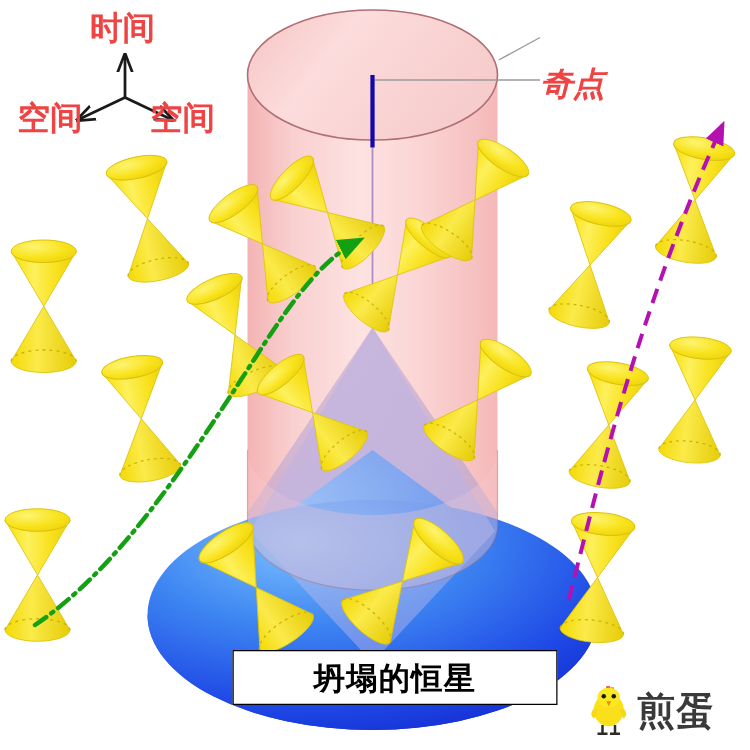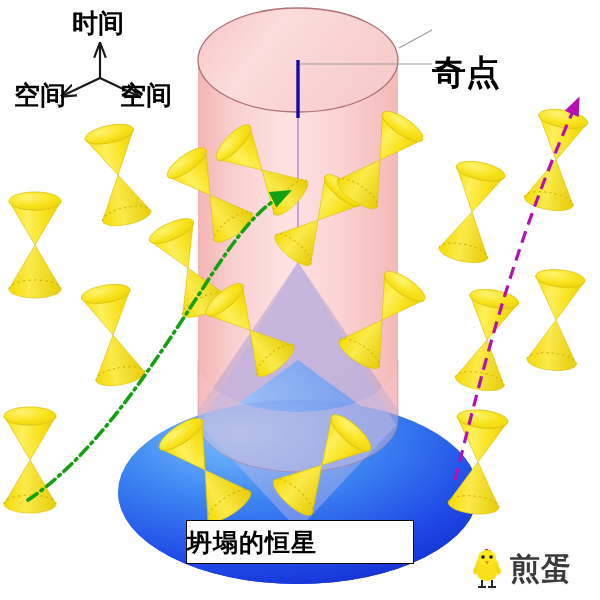--- a/index.html
+++ b/index.html
@@ -19,42 +19,42 @@
     position: absolute;
     left: 0;
     top: 0;
     width: 600px;
     height: 600px;
   }
   .lbl {
     position: absolute;
     font-family: "DejaVu Sans", "Liberation Sans", sans-serif;
     font-weight: bold;
-    color: #000000;
+    color: #ef4444;
     white-space: nowrap;
     line-height: 1;
     text-align: center;
   }
   #label-time      { left: 72px;  top: 10px;  font-size: 26px; }
   #label-space-left{ left: 14px;  top: 82px;  font-size: 26px; }
   #label-space-right{left: 120px; top: 82px;  font-size: 26px; }
   #label-horizon   { left: 432px; top: 18px;  font-size: 26px; }
-  #label-singular  { left: 432px; top: 55px;  font-size: 34px; }
+  #label-singular  { left: 432px; top: 55px;  font-size: 26px; font-style: italic; }
   #caption-box {
     position: absolute;
     left: 186px;
     top: 520px;
-    width: 228px;
+    width: 260px;
     height: 44px;
     background: #ffffff;
     border: 1.5px solid #000000;
     box-sizing: border-box;
     display: flex;
     align-items: center;
-    justify-content: flex-start;
+    justify-content: center;
   }
   #caption-text {
     font-family: "DejaVu Sans", "Liberation Sans", sans-serif;
     font-weight: bold;
     font-size: 25px;
     color: #000000;
     letter-spacing: 1px;
   }
   #watermark {
     position: absolute;

